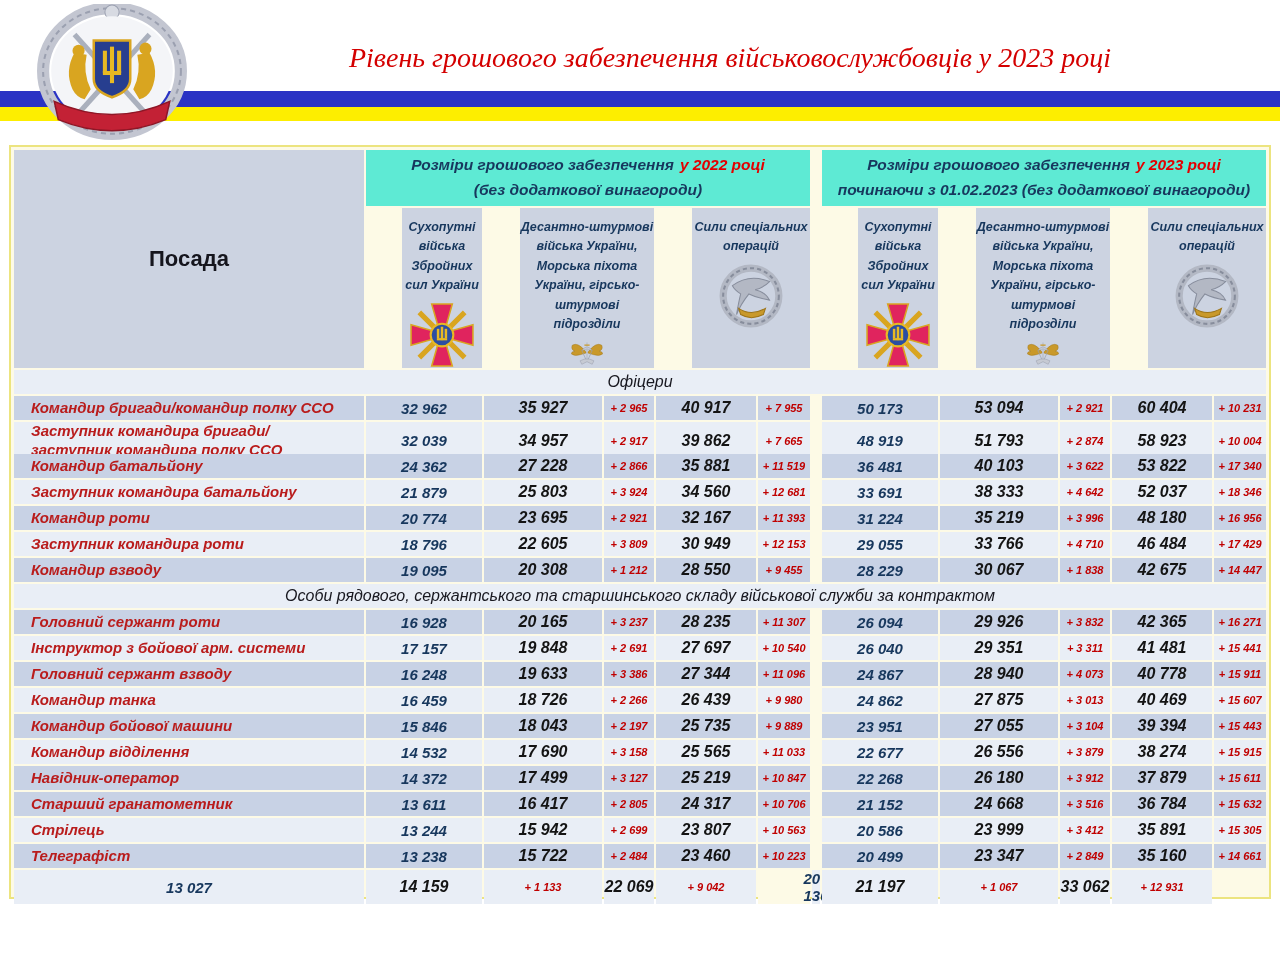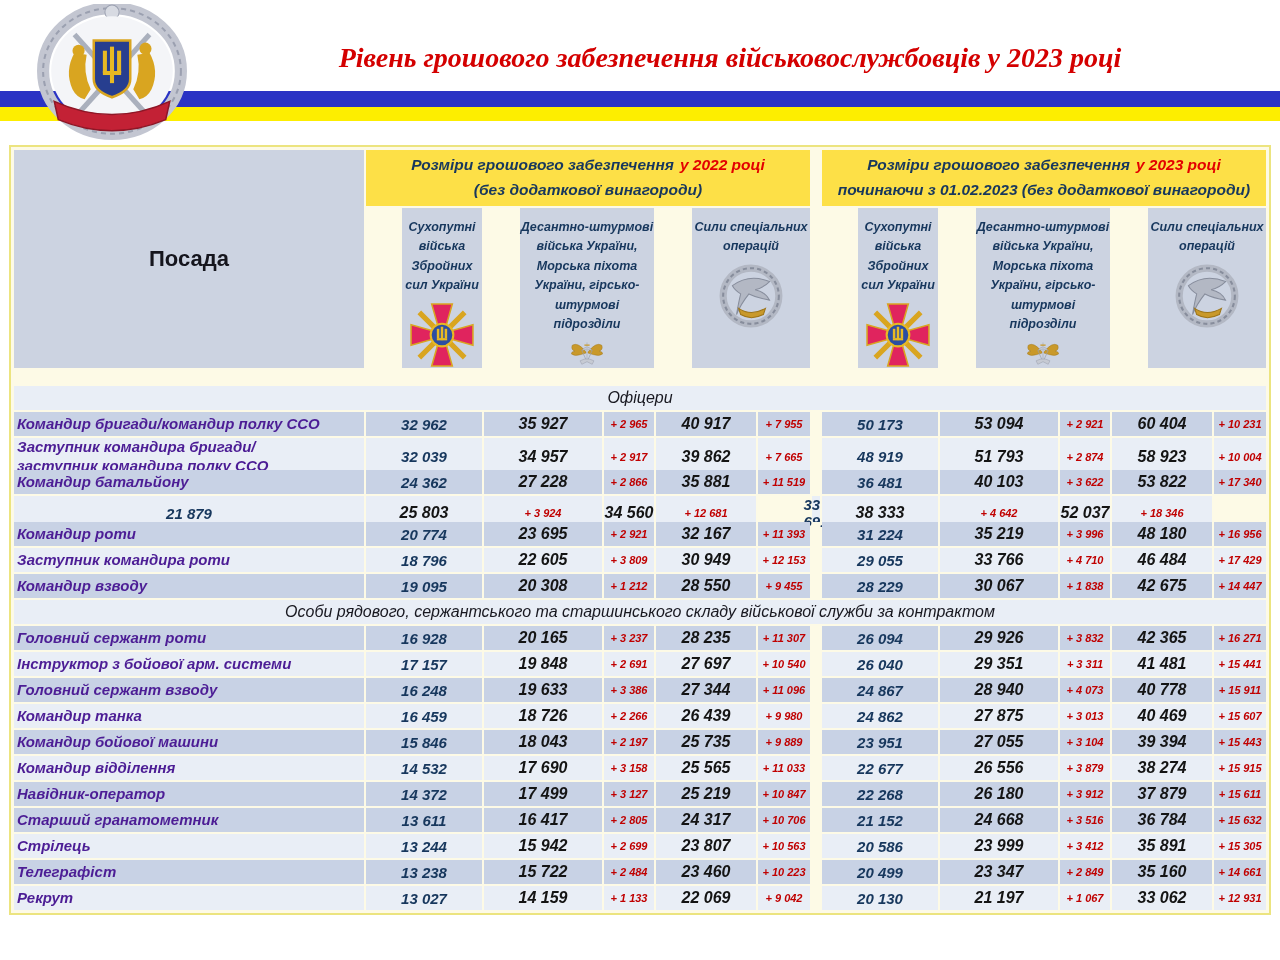--- a/index.html
+++ b/index.html
@@ -7,72 +7,72 @@
     width:1280px;height:960px;background:#ffffff;
     font-family:"Liberation Sans", sans-serif;
     -webkit-font-smoothing:antialiased;
   }
   
   .banner{position:relative;height:145px;background:#fff;}
   .stripe-blue{position:absolute;left:0;top:91px;width:100%;height:16px;background:#2a33c4;}
   .stripe-yellow{position:absolute;left:0;top:107px;width:100%;height:14px;background:#fdee00;}
   .main-title{
     position:absolute;left:250px;top:42px;width:960px;text-align:center;
-    font-family:"Liberation Serif", serif;font-style:italic;font-weight:bold;
+    font-family:"Liberation Serif", serif;font-style:italic;font-weight:normal;
     font-size:28px;color:#d40000;z-index:3;
   }
   .emblem{position:absolute;left:36px;top:4px;z-index:4;}
 
   
   .tbl{margin:0 9px;background:#fdfae6;border:2px solid #ece47f;padding:3px;}
   .hdr{
     display:grid;gap:2px;
     grid-template-columns:350px 116px 170px 154px 8px 116px 170px 154px;
     grid-template-rows:56px 160px;
   }
   .cell{display:flex;align-items:center;justify-content:center;}
   .pos-hdr{
     grid-column:1;grid-row:1/3;background:#ccd3e1;
     font-size:22px;font-weight:bold;color:#15151d;
   }
   .gtitle{
     display:flex;flex-direction:column;justify-content:center;align-items:center;
-    background:#fde047;color:#17375d;font-weight:bold;font-style:italic;
+    background:#5eead4;color:#17375d;font-weight:bold;font-style:italic;
     font-size:15.5px;line-height:1.6;text-align:right;
   }
   .g1{grid-column:2/5;grid-row:1;}
   .g2{grid-column:6/9;grid-row:1;}
   .red{color:#e30000;margin-left:6px;}
   .sep-v{grid-column:5;grid-row:1/3;background:#fdfae6;}
   .branch{
     grid-row:2;background:#ccd3e1;display:flex;flex-direction:column;align-items:center;
     justify-content:flex-start;padding-top:10px;color:#17375d;font-weight:bold;font-style:italic;
     font-size:12.5px;line-height:1.55;text-align:center;box-sizing:border-box;margin-left:36px;
   }
   .b0{grid-column:2}.b1{grid-column:3}.b2{grid-column:4}
   .b3{grid-column:6}.b4{grid-column:7}.b5{grid-column:8}
   .bicon{margin-top:6px;}
 
   
-  .tbody{display:flex;flex-direction:column;gap:2px;margin-top:18px;}
+  .tbody{display:flex;flex-direction:column;gap:2px;margin-top:2px;}
   .section-row{
     height:24px;background:#e9eef6;display:flex;align-items:center;justify-content:center;
     font-style:italic;font-size:16px;color:#181820;flex:none;
   }
   .row{
     display:grid;gap:2px;height:24px;flex:none;
     grid-template-columns:350px 116px 118px 50px 100px 52px 8px 116px 118px 50px 100px 52px;
   }
   .row.tall{height:30px;}
   .row.dark > .cell{background:#c8d2e5;}
   .row.light > .cell{background:#e9eef6;}
   .row .sep{background:#fdfae6 !important;}
   .pos{
-    justify-content:flex-start;padding-left:3px;font-weight:bold;font-style:italic;
-    font-size:15px;color:#4c1d95;white-space:pre-line;line-height:1.25;text-align:left;
+    justify-content:flex-start;padding-left:17px;font-weight:bold;font-style:italic;
+    font-size:15px;color:#b91c1c;white-space:pre-line;line-height:1.25;text-align:left;
   }
   .navy{color:#17375d;font-weight:bold;font-style:italic;font-size:15px;}
   .black{color:#141414;font-weight:bold;font-style:italic;font-size:16px;}
   .delta{color:#c00000;font-weight:bold;font-style:italic;font-size:11px;}
 </style>
 </head>
 <body>
 
 <svg width="0" height="0" style="position:absolute" aria-hidden="true">
   <defs>
@@ -234,20 +234,21 @@
         <div class="cell black">35 881</div>
         <div class="cell delta">+ 11 519</div>
         <div class="cell sep"></div>
         <div class="cell navy">36 481</div>
         <div class="cell black">40 103</div>
         <div class="cell delta">+ 3 622</div>
         <div class="cell black">53 822</div>
         <div class="cell delta">+ 17 340</div>
       </div>
       <div class="row light">
+        <div class="cell pos">Заступник командира батальйону</div>
         <div class="cell navy">21 879</div>
         <div class="cell black">25 803</div>
         <div class="cell delta">+ 3 924</div>
         <div class="cell black">34 560</div>
         <div class="cell delta">+ 12 681</div>
         <div class="cell sep"></div>
         <div class="cell navy">33 691</div>
         <div class="cell black">38 333</div>
         <div class="cell delta">+ 4 642</div>
         <div class="cell black">52 037</div>
@@ -430,21 +431,20 @@
         <div class="cell black">23 460</div>
         <div class="cell delta">+ 10 223</div>
         <div class="cell sep"></div>
         <div class="cell navy">20 499</div>
         <div class="cell black">23 347</div>
         <div class="cell delta">+ 2 849</div>
         <div class="cell black">35 160</div>
         <div class="cell delta">+ 14 661</div>
       </div>
       <div class="row light">
-        <div class="cell pos">Рекрут</div>
         <div class="cell navy">13 027</div>
         <div class="cell black">14 159</div>
         <div class="cell delta">+ 1 133</div>
         <div class="cell black">22 069</div>
         <div class="cell delta">+ 9 042</div>
         <div class="cell sep"></div>
         <div class="cell navy">20 130</div>
         <div class="cell black">21 197</div>
         <div class="cell delta">+ 1 067</div>
         <div class="cell black">33 062</div>

